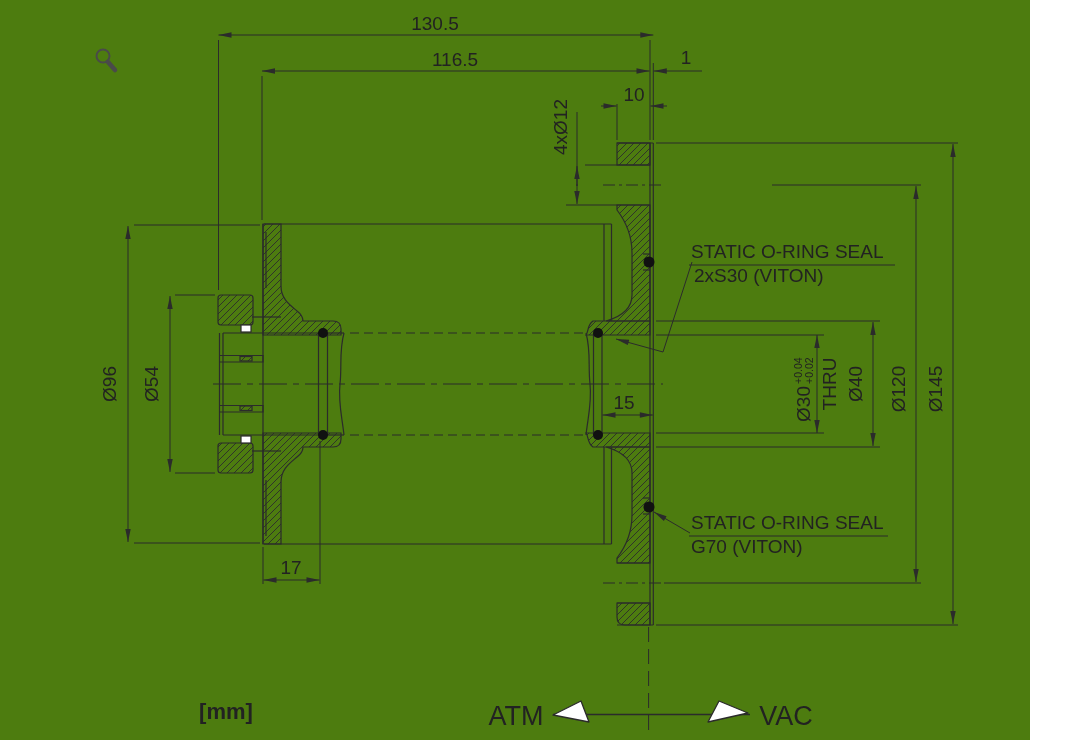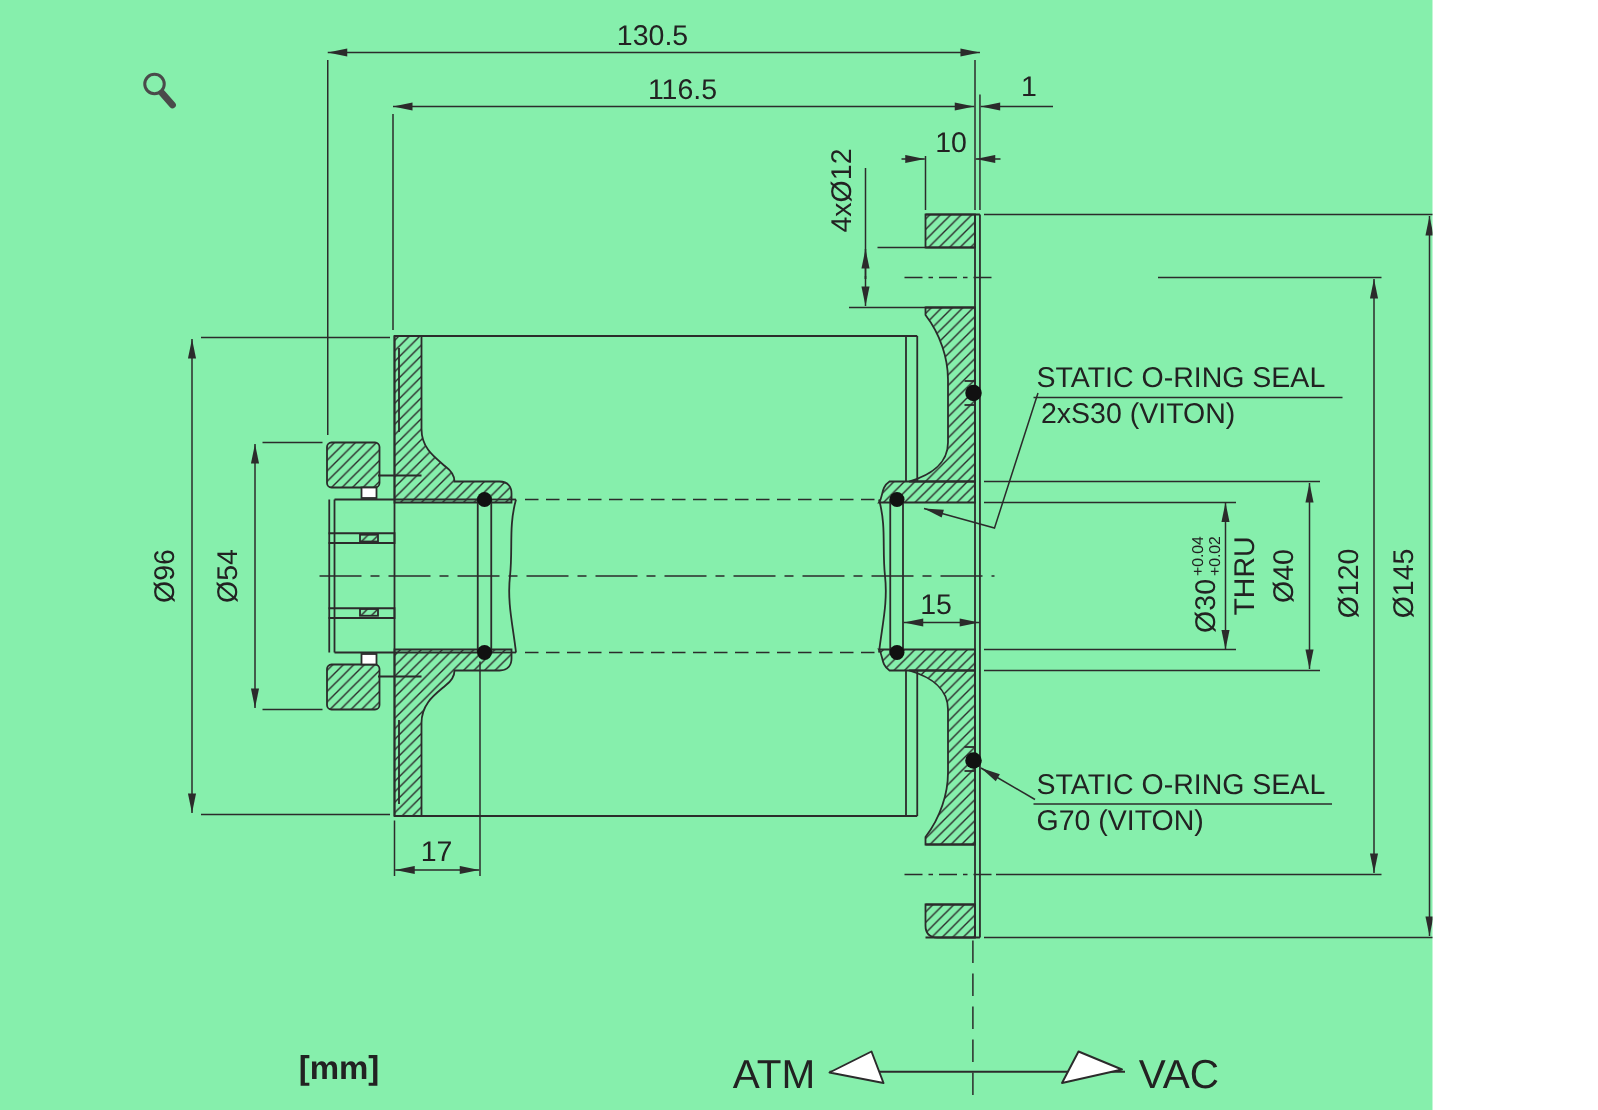--- a/index.html
+++ b/index.html
@@ -1,16 +1,16 @@
 <!DOCTYPE html>
 <html><head>
 <meta charset="utf-8">
 <style>
   html,body{margin:0;padding:0;background:#ffffff;}
-  .stage{position:relative;width:955px;height:740px;background:#86efac;overflow:hidden;
+  .stage{position:relative;width:1030px;height:740px;background:#4d7c0f;overflow:hidden;
          font-family:"Liberation Sans", sans-serif;}
   svg{display:block}
   svg text{fill:#222;font-family:"Liberation Sans", sans-serif;}
   .dimtxt{font-size:19px;}
   .toltxt{font-size:10.5px;}
   .callout{font-size:19px;}
   .bigtxt{font-size:27px;}
   .mmtxt{font-size:22px;font-weight:bold;}
 </style>
 </head>

